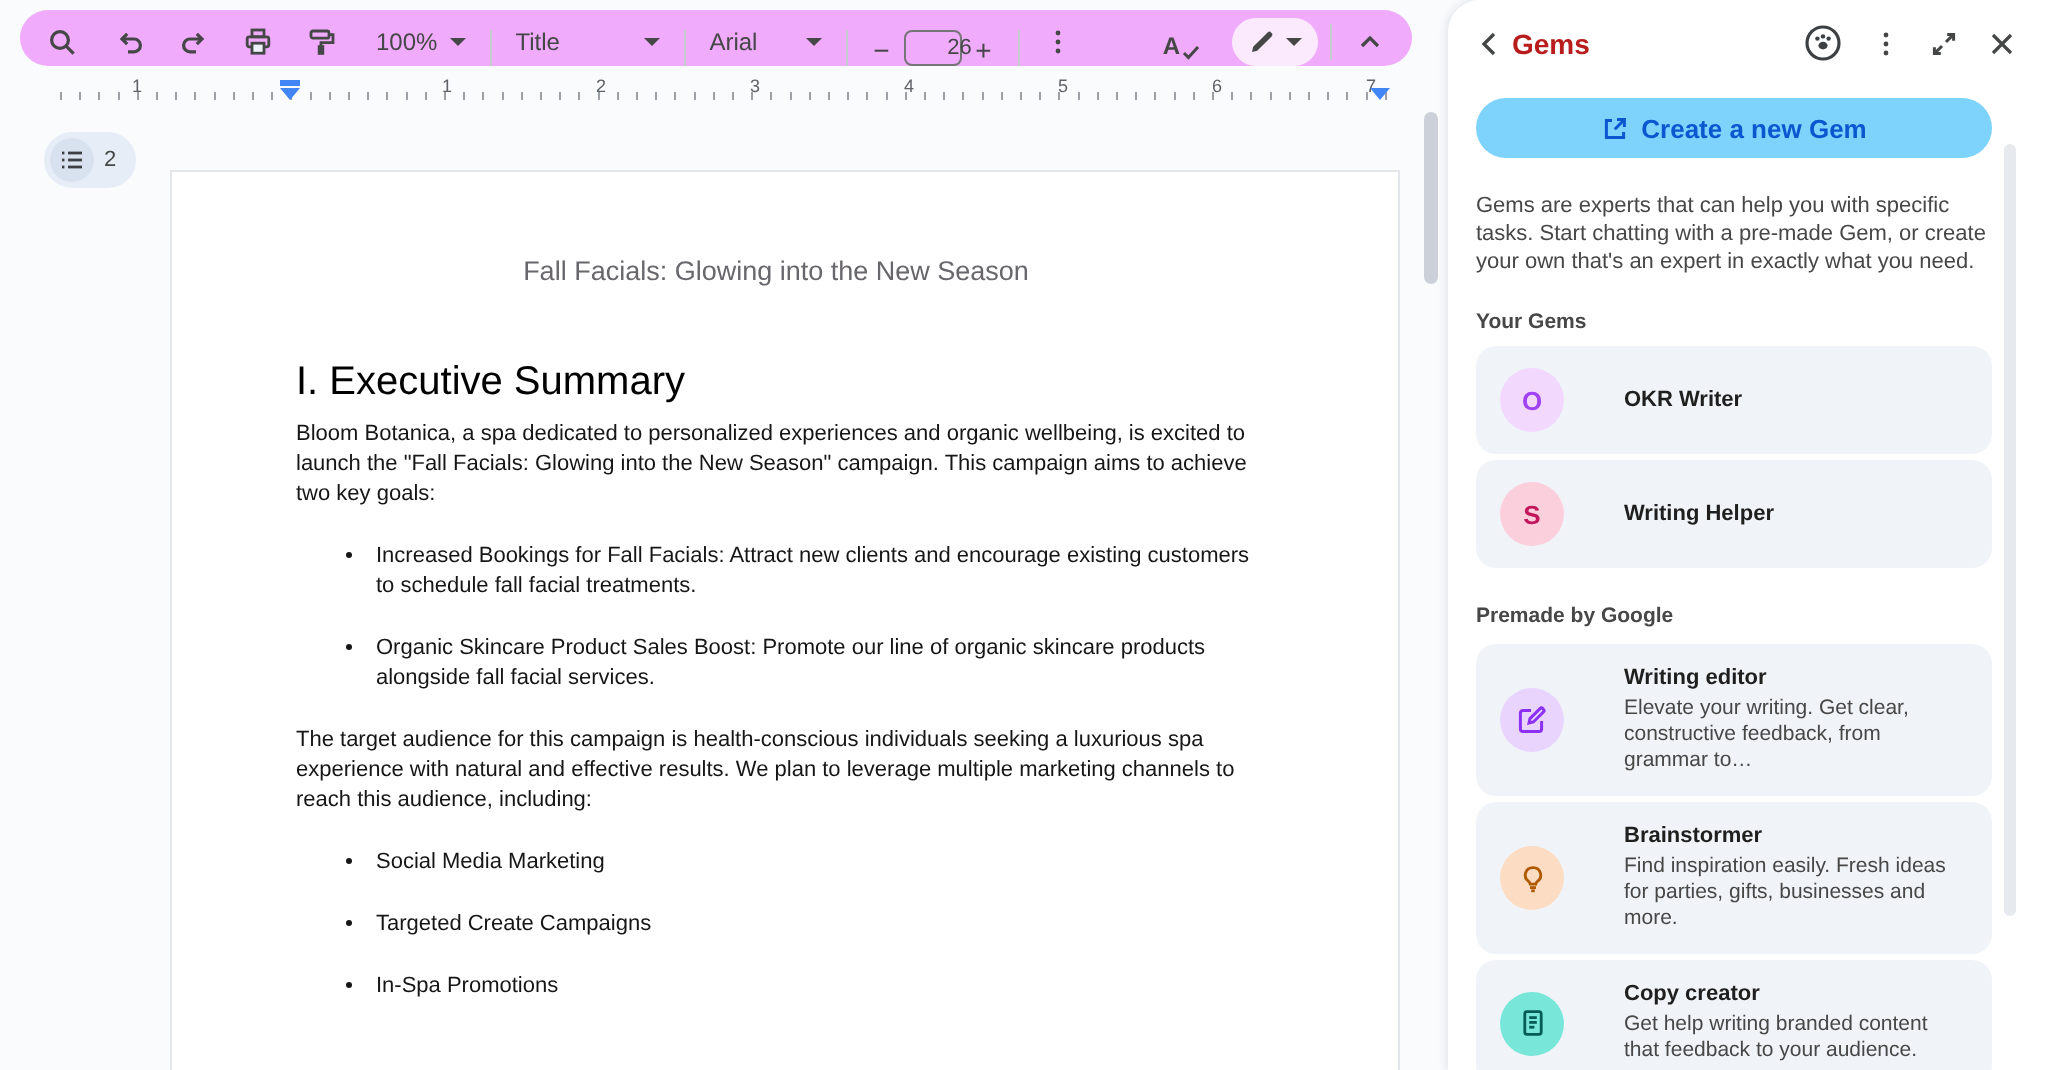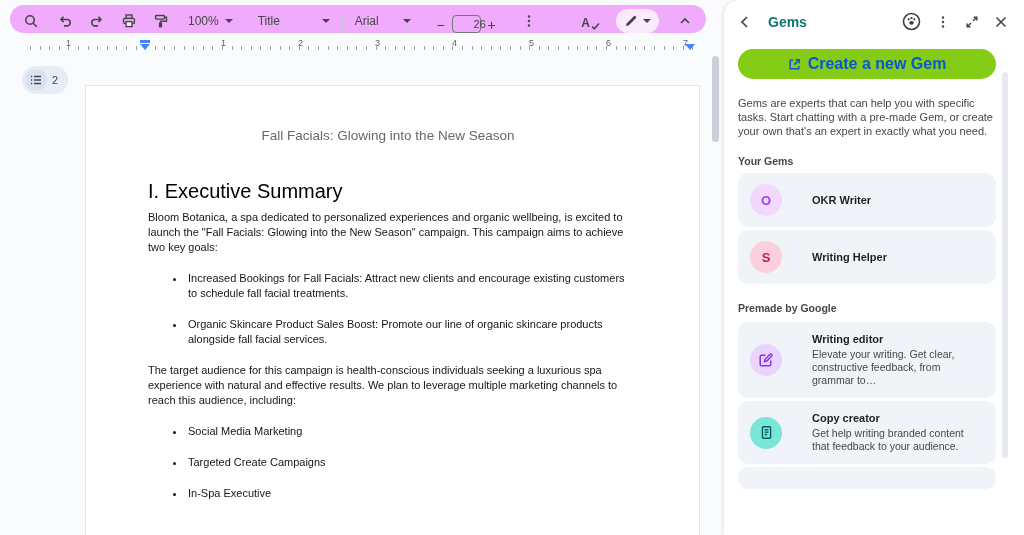--- a/index.html
+++ b/index.html
@@ -58,26 +58,26 @@
   .doc li { font-size:11px; line-height:15px; color:#161616; padding-left:2px; margin-bottom:0;margin-top:16px; }
   .doc ul.tight { margin-top:4px; }
 
   .doc-scrollbar { position:absolute; left:712px; top:56px; width:7px; height:86px;
     background:#ccd1d9; border-radius:4px; }
 
   
   .panel { position:absolute; left:724px; top:0; width:300px; height:535px; background:#fff;
     border-top-left-radius:16px; box-shadow:-1px 0 4px rgba(60,64,67,.12); overflow:hidden; }
   .panel-header { display:flex; align-items:center; padding:12px 16px 8px 14px; }
-  .panel-title { font-size:14px; font-weight:bold; color:#0f766e; margin-left:16px; }
+  .panel-title { font-size:14px; font-weight:bold; color:#b91c1c; margin-left:4px; }
   .ph-icons { margin-left:auto; display:flex; align-items:center; gap:15px; }
   .icbtn { color:#444746; display:flex; align-items:center; justify-content:center; cursor:pointer; }
 
-  .create-btn { margin:10px 28px 0 14px; height:30px; border-radius:15px; background:#84cc16;
-    color:#0b57d0; font-size:16px; font-weight:bold; display:flex; align-items:center;
+  .create-btn { margin:10px 28px 0 14px; height:30px; border-radius:15px; background:#7dd3fc;
+    color:#0b57d0; font-size:13px; font-weight:bold; display:flex; align-items:center;
     justify-content:center; gap:7px; cursor:pointer; }
 
   .panel-desc { margin:17px 28px 0 14px; font-size:11px; line-height:14px; color:#474747; }
   .sec-label { margin:17px 28px 6px 14px; font-size:10.5px; font-weight:bold; color:#474747; }
   .sec-label.premade { margin-top:18px; margin-bottom:8px; }
 
   .gem-list { margin:0 28px 0 14px; }
   .gem-card { background:#f0f4f9; border-radius:10px; display:flex; align-items:center;
     padding:11px 12px; margin-bottom:3px; cursor:pointer; }
   .gem-avatar { width:32px; height:32px; border-radius:50%; flex:none;
@@ -223,21 +223,21 @@
           <div class="doc-heading">I. Executive Summary</div>
           <p>Bloom Botanica, a spa dedicated to personalized experiences and organic wellbeing, is excited to launch the "Fall Facials: Glowing into the New Season" campaign. This campaign aims to achieve two key goals:</p>
           <ul>
             <li>Increased Bookings for Fall Facials: Attract new clients and encourage existing customers to schedule fall facial treatments.</li>
             <li>Organic Skincare Product Sales Boost:  Promote our line of organic skincare products alongside fall facial services.</li>
           </ul>
           <p style="margin-top:16px">The target audience for this campaign is health-conscious individuals seeking a luxurious spa experience with natural and effective results. We plan to leverage multiple marketing channels to reach this audience, including:</p>
           <ul class="tight">
             <li>Social Media Marketing</li>
             <li>Targeted Create Campaigns</li>
-            <li>In-Spa Executive</li>
+            <li>In-Spa Promotions</li>
           </ul>
         </div>
       </div>
     </div>
 
     <div class="doc-scrollbar"></div>
   </div>
 
   <div class="panel">
 
@@ -316,20 +316,33 @@
             <path d="M12.8 8.5v4a1.3 1.3 0 0 1-1.3 1.3H3.5A1.3 1.3 0 0 1 2.2 12.5V4.5a1.3 1.3 0 0 1 1.3-1.3h4"></path>
             <path d="M6.5 9.5 7 7.3l5-5a1 1 0 0 1 1.4 0l.3.3a1 1 0 0 1 0 1.4l-5 5-2.2.5z"></path>
           </svg>
         </div>
         <div class="gem-texts">
           <div class="gem-name">Writing editor</div>
           <div class="gem-desc">Elevate your writing. Get clear, constructive feedback, from grammar to…</div>
         </div>
       </div>
       <div class="gem-card">
+        <div class="gem-avatar av-brainstorm">
+          <svg width="15" height="15" viewBox="0 0 15 15" fill="none" stroke="#b05a00" stroke-width="1.4">
+            <path d="M7.5 1.8a3.8 3.8 0 0 1 2.1 7c-.4.3-.7.8-.7 1.3H6.1c0-.5-.3-1-.7-1.3a3.8 3.8 0 0 1 2.1-7z"></path>
+            <line x1="6" y1="11.8" x2="9" y2="11.8"></line>
+              <line x1="6.6" y1="13.4" x2="8.4" y2="13.4"></line>
+          </svg>
+        </div>
+        <div class="gem-texts">
+          <div class="gem-name">Brainstormer</div>
+          <div class="gem-desc">Find inspiration easily. Fresh ideas for parties, gifts, businesses and more.</div>
+        </div>
+      </div>
+      <div class="gem-card">
         <div class="gem-avatar av-copy">
           <svg width="15" height="15" viewBox="0 0 15 15" fill="none" stroke="#055c56" stroke-width="1.4">
             <rect x="3.4" y="1.8" width="8.2" height="11.4" rx="1.2"></rect>
             <line x1="5.6" y1="4.8" x2="9.4" y2="4.8"></line>
               <line x1="5.6" y1="7.2" x2="9.4" y2="7.2"></line>
               <line x1="5.6" y1="9.6" x2="8.2" y2="9.6"></line>
           </svg>
         </div>
         <div class="gem-texts">
           <div class="gem-name">Copy creator</div>

